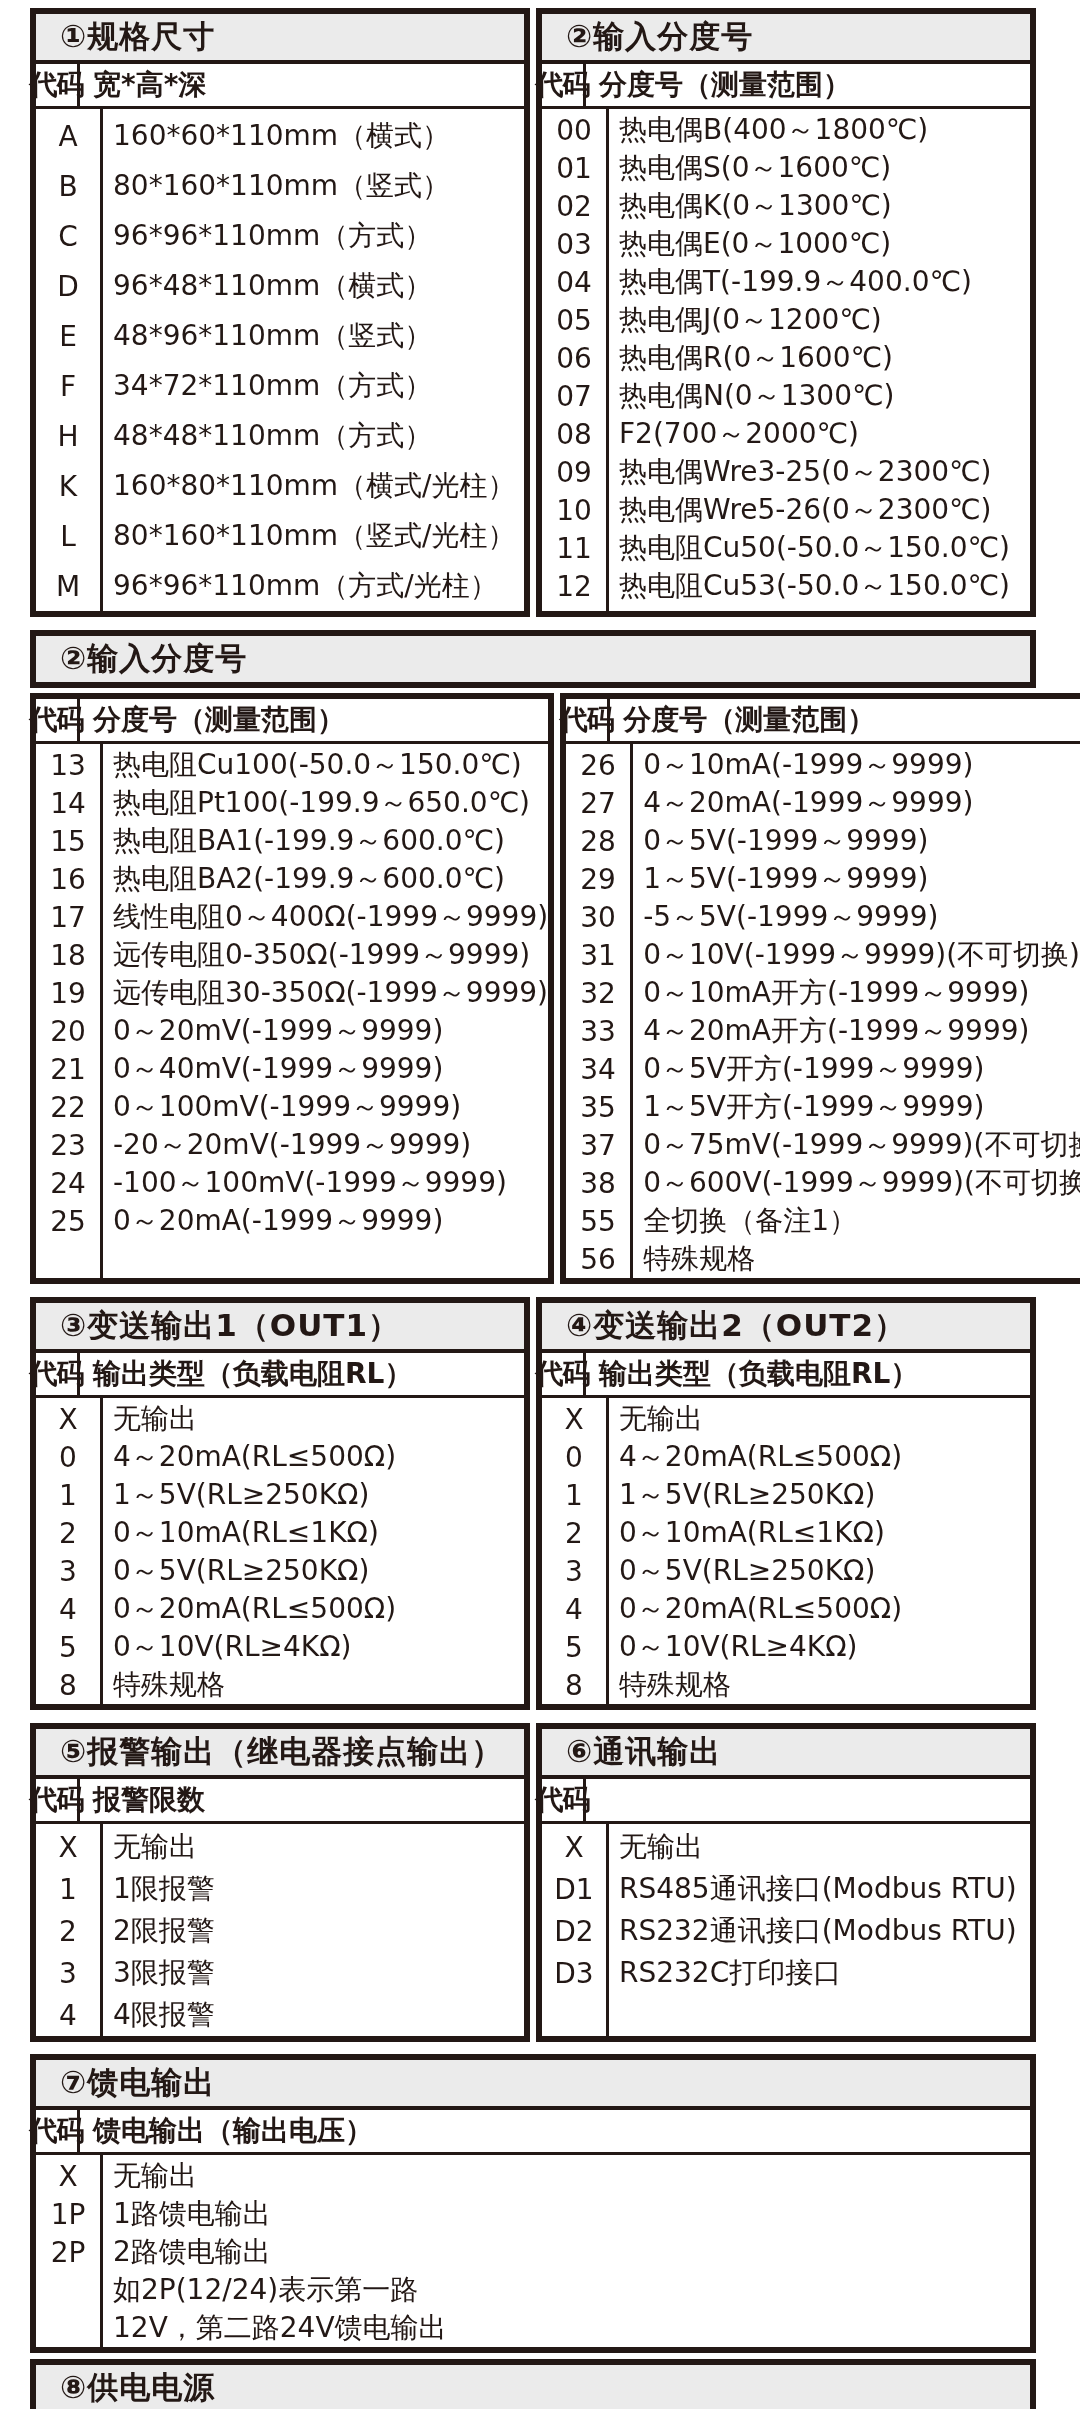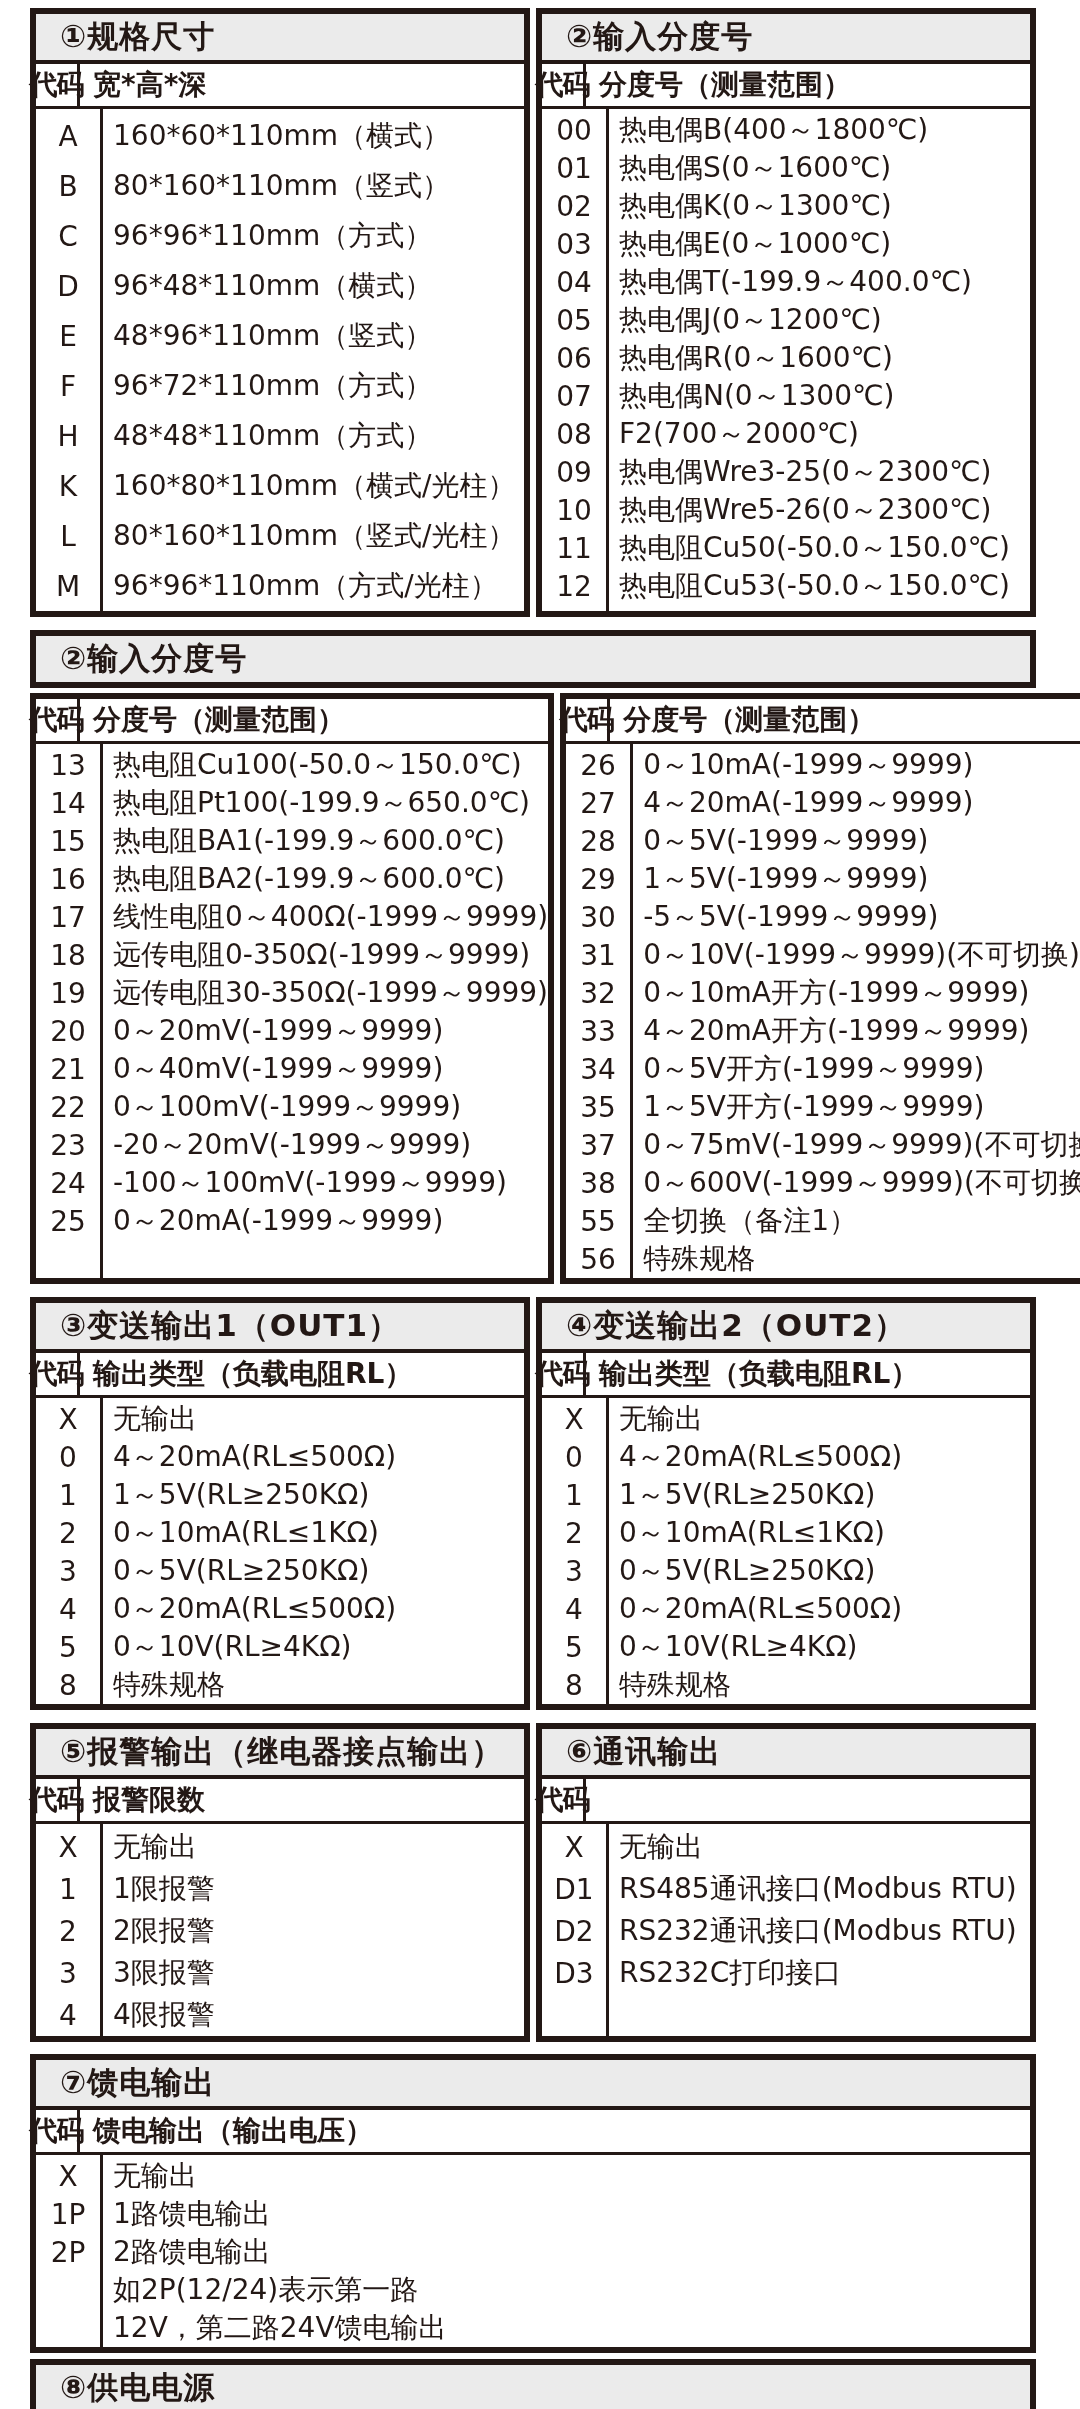--- a/index.html
+++ b/index.html
@@ -126,21 +126,21 @@
           <div class="trow">
             <div class="cell code">D</div>
             <div class="cell val">96*48*110mm（横式）</div>
           </div>
           <div class="trow">
             <div class="cell code">E</div>
             <div class="cell val">48*96*110mm（竖式）</div>
           </div>
           <div class="trow">
             <div class="cell code">F</div>
-            <div class="cell val">96*72*110mm（方式）</div>
+            <div class="cell val">34*72*110mm（方式）</div>
           </div>
           <div class="trow">
             <div class="cell code">H</div>
             <div class="cell val">48*48*110mm（方式）</div>
           </div>
           <div class="trow">
             <div class="cell code">K</div>
             <div class="cell val">160*80*110mm（横式/光柱）</div>
           </div>
           <div class="trow">

